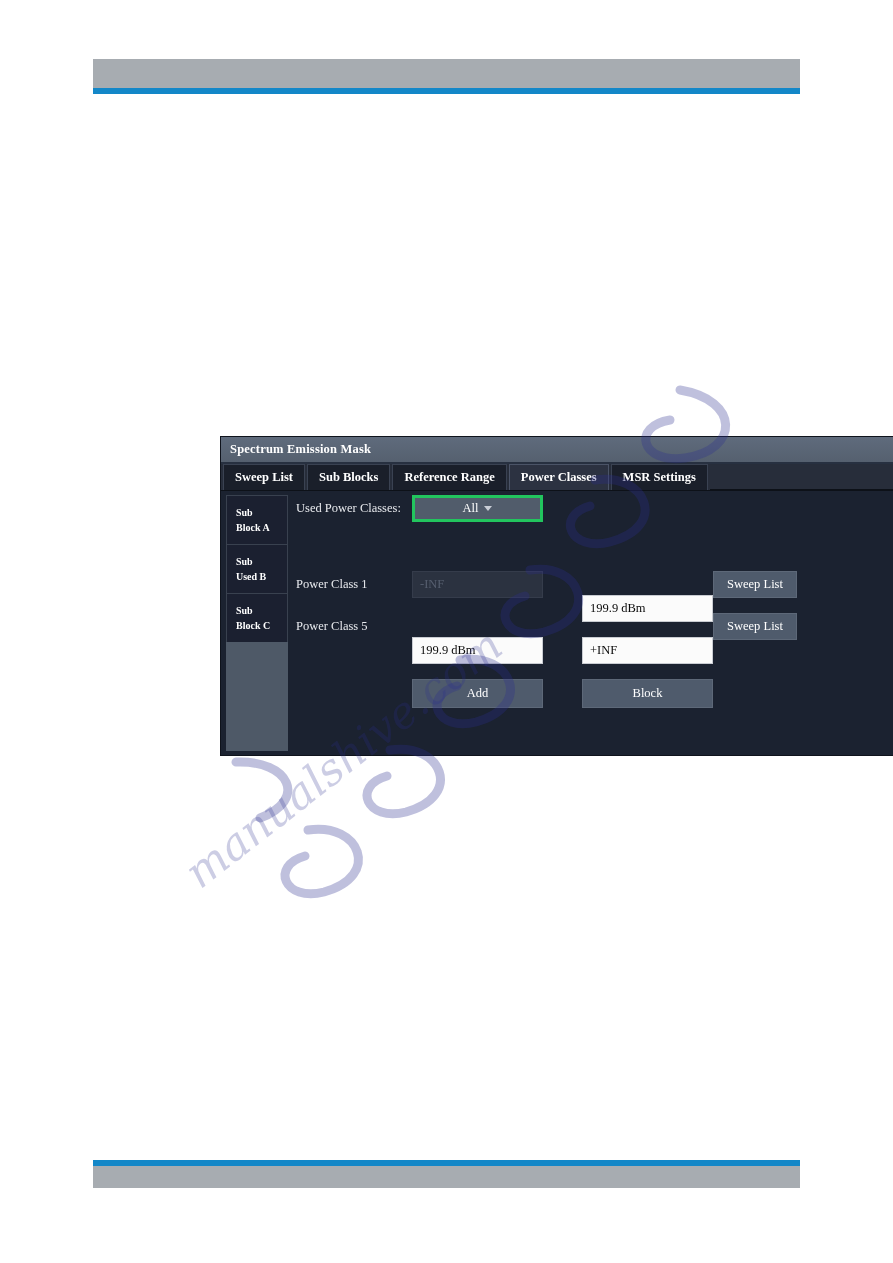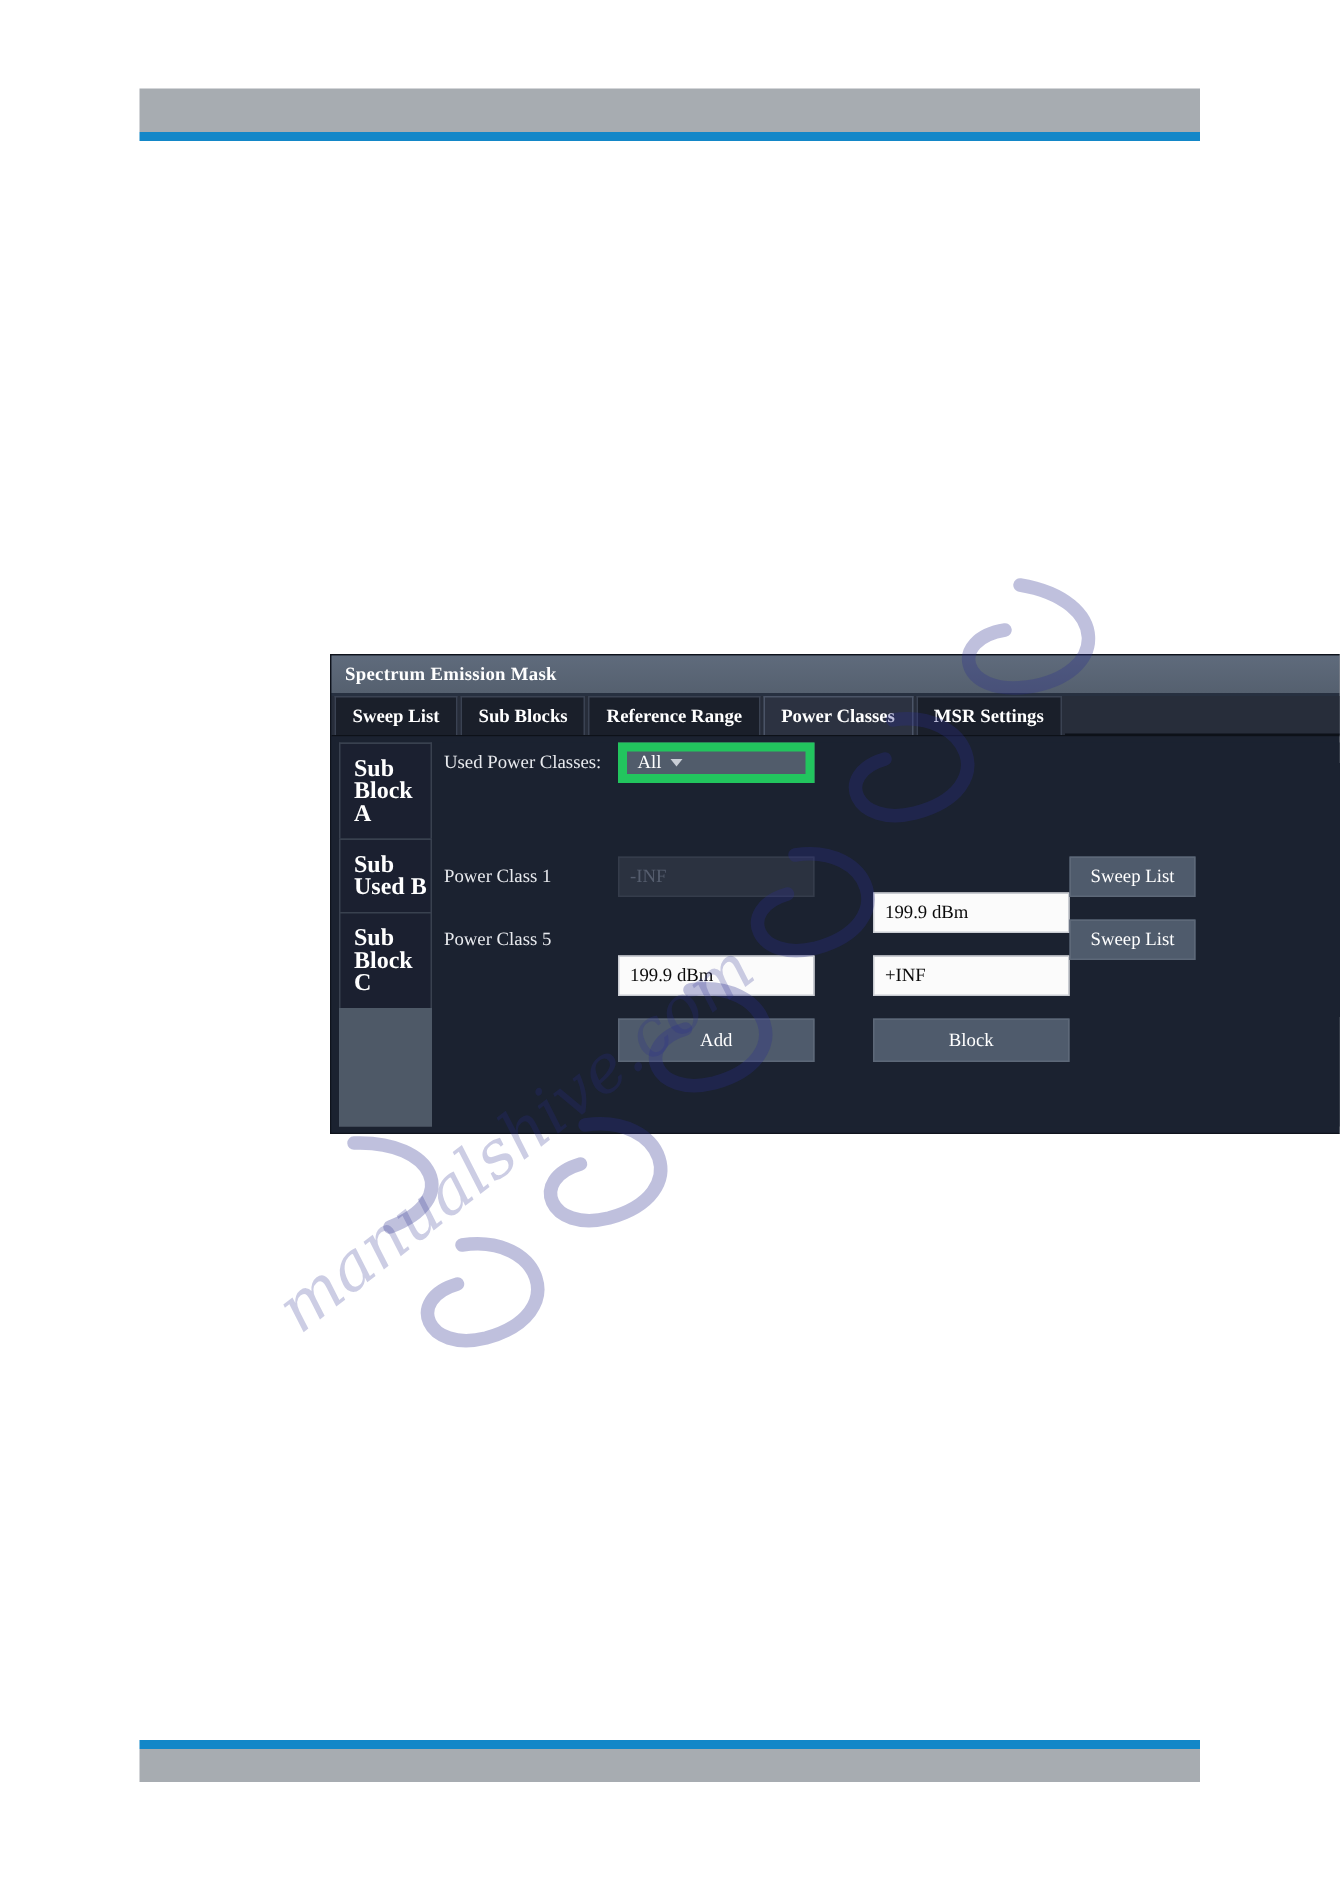--- a/index.html
+++ b/index.html
@@ -139,21 +139,21 @@
     width: 62px;
     background: #4e5967;
     display: flex;
     flex-direction: column;
     box-sizing: border-box;
     flex: none;
   }
   .sidebar-item {
     background: #1b2030;
     color: #ffffff;
-    font-size: 16px;
+    font-size: 10px;
     font-weight: bold;
     line-height: 15px;
     padding: 9px 0 9px 9px;
     border: 1px solid #39414f;
     border-bottom: none;
     box-sizing: border-box;
     cursor: default;
   }
   .sidebar-item:last-of-type {
     border-bottom: 1px solid #39414f;
@@ -204,22 +204,22 @@
   }
   .field.disabled {
     background: #2b3240;
     color: #59617180;
     color: rgba(120,130,148,0.55);
     border: 1px solid #353c4b;
   }
   .field.dropdown {
     background: #515c6b;
     color: #ffffff;
-    justify-content: flex-start;
-    border: 6px solid #22c55e;
+    justify-content: center;
+    border: 3px solid #22c55e;
   }
   .caret {
     width: 0;
     height: 0;
     border-left: 4px solid transparent;
     border-right: 4px solid transparent;
     border-top: 5px solid #c9ced6;
     margin-left: 6px;
     flex: none;
   }

